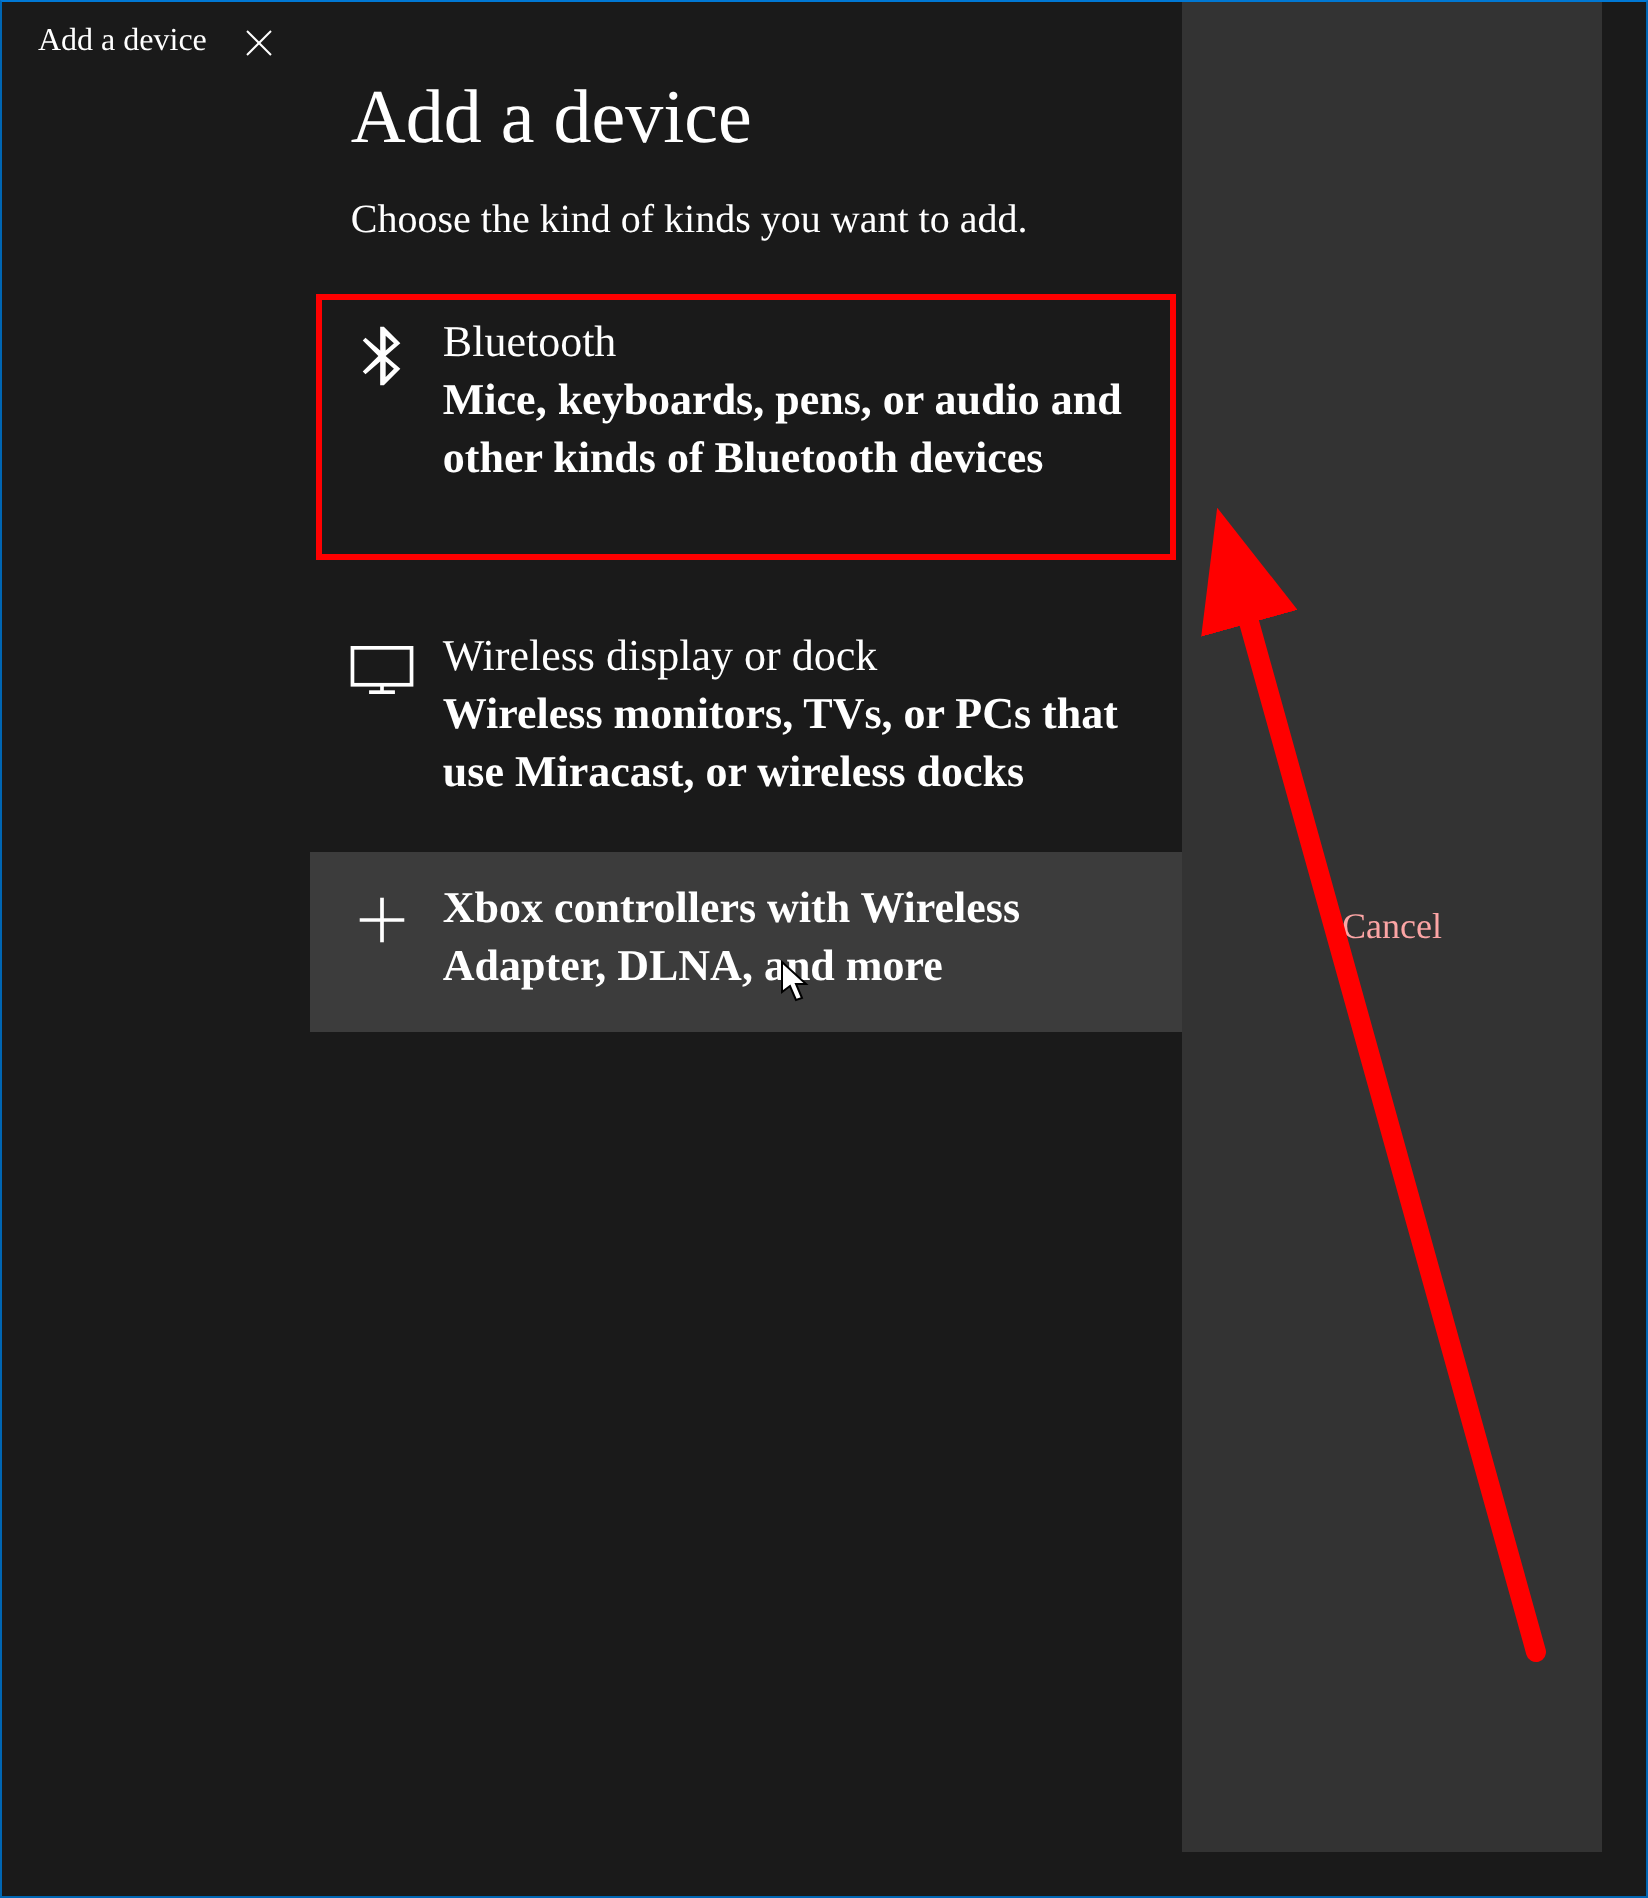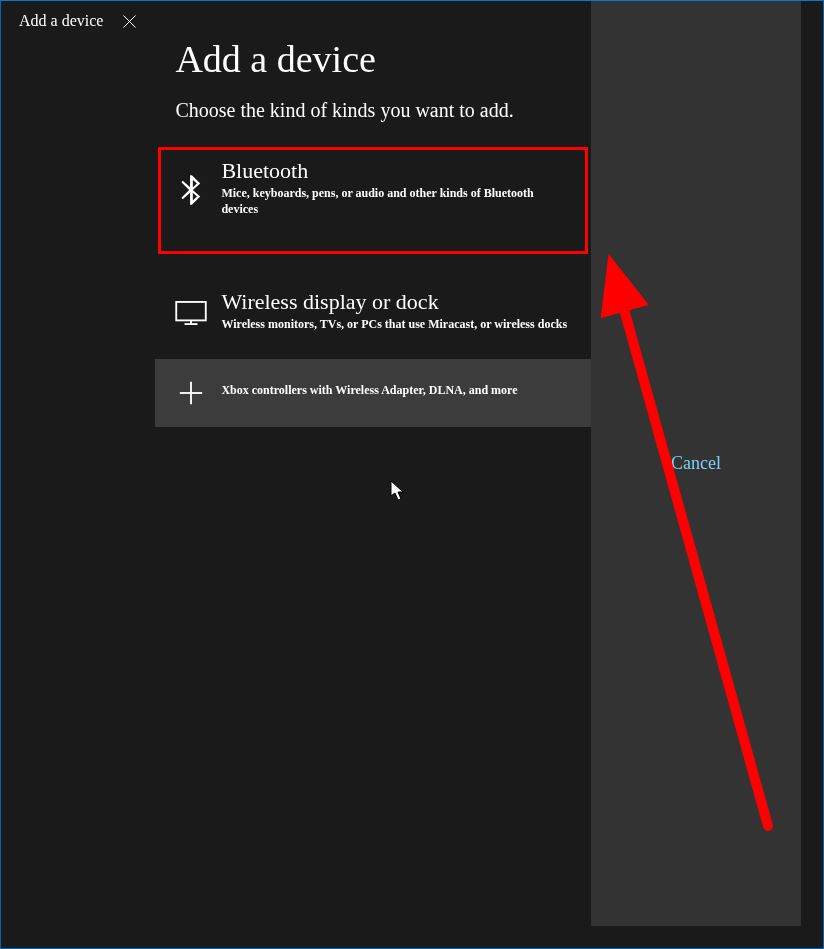--- a/index.html
+++ b/index.html
@@ -63,21 +63,21 @@
       font-weight: 400;
       color: #ffffff;
       margin-bottom: 22px;
     }
     .option-list {
       margin-left: -20px;
       margin-right: -20px;
     }
     .option-item {
       display: flex;
-      align-items: center;
+      align-items: flex-start;
       padding: 14px 20px 26px 20px;
       cursor: pointer;
       position: relative;
     }
     .option-item.highlighted {
       outline: 3px solid #ff0000;
       outline-offset: -6px;
       padding-bottom: 40px;
       margin-bottom: 18px;
     }
@@ -98,33 +98,33 @@
     .option-text {
       flex: 1;
     }
     .option-title {
       font-size: 22px;
       font-weight: 400;
       color: #ffffff;
       margin-bottom: 2px;
     }
     .option-desc {
-      font-size: 12px;
+      font-size: 22px;
       font-weight: 600;
       color: #ffffff;
       line-height: 1.3;
     }
     .footer {
       padding: 0 22px 22px 0;
       display: flex;
       justify-content: flex-end;
     }
     .cancel-btn {
       background: #333333;
-      color: #7dd3fc;
+      color: #fca5a5;
       border: none;
       padding: 12px 0;
       width: 210px;
       font-size: 18px;
       font-family: inherit;
       cursor: pointer;
       text-align: center;
     }
     .cursor-pointer {
       position: absolute;

